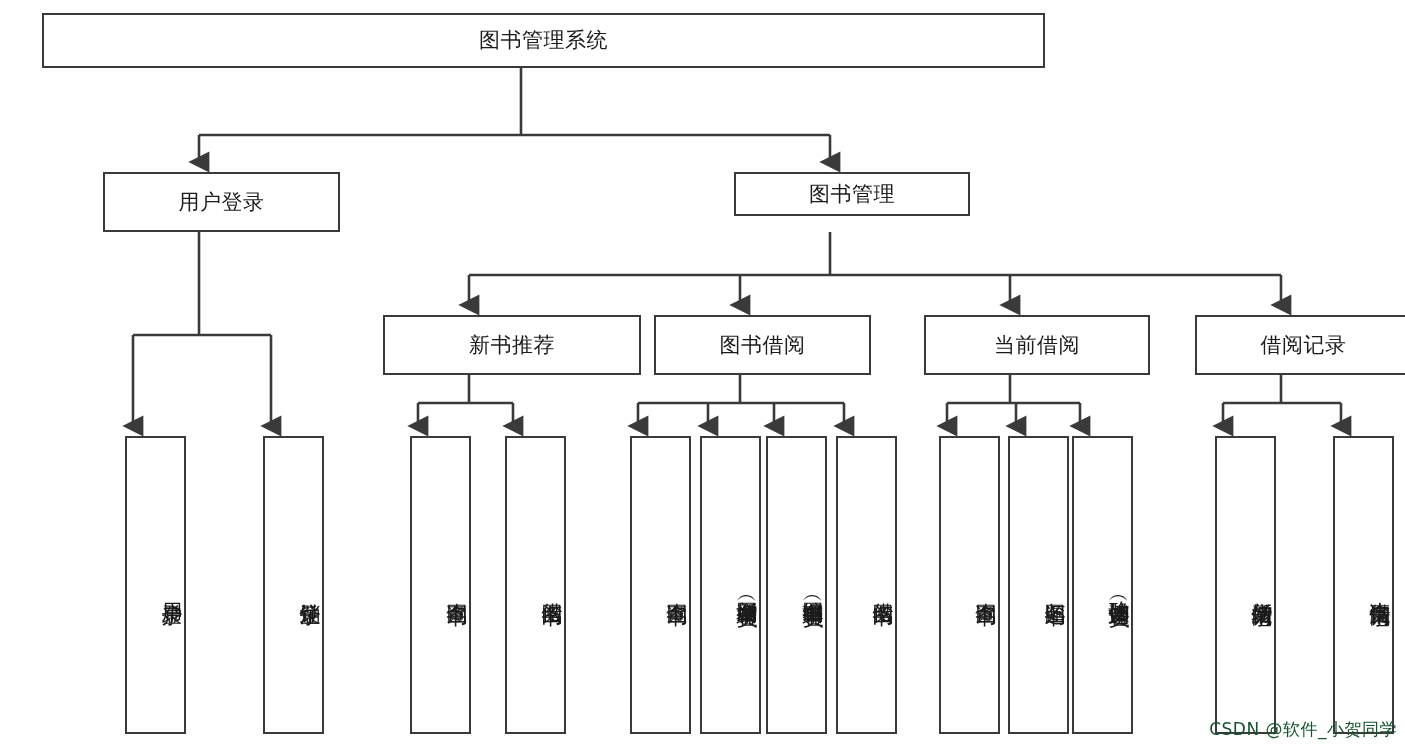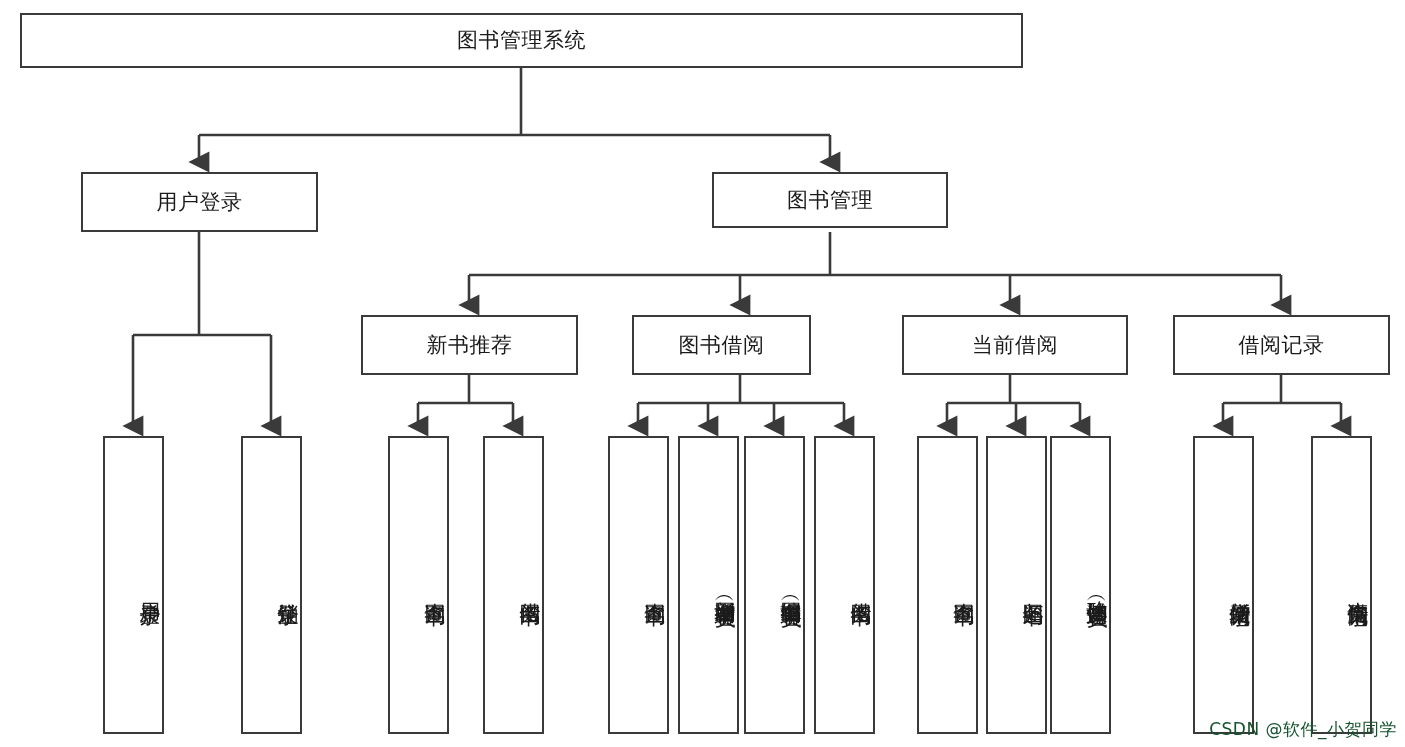--- a/index.html
+++ b/index.html
@@ -33,20 +33,21 @@
     position: absolute;
     box-sizing: border-box;
     border: 2px solid #3a3a3a;
     background: #ffffff;
     display: flex;
     align-items: center;
     justify-content: center;
     color: #1b1b1b;
     line-height: 1.18;
     text-align: center;
+    margin-left: 22px;
   }
   .node.horiz {
     font-size: 21px;
     letter-spacing: 0.5px;
   }
   .node.vert {
     font-size: 21px;
     letter-spacing: 1px;
     writing-mode: vertical-rl;
     text-orientation: upright;
@@ -129,28 +130,28 @@
     </g>
   </svg>
 
   <div class="node horiz" style="left:20px; top:13px; width:1003px; height:55px;">
     <span class="label">图书管理系统</span>
   </div>
 
   <div class="node horiz" style="left:81px; top:172px; width:237px; height:60px;">
     <span class="label">用户登录</span>
   </div>
-  <div class="node horiz" style="left:712px; top:172px; width:236px; height:56px;">
+  <div class="node horiz" style="left:712px; top:172px; width:236px; height:44px;">
     <span class="label">图书管理</span>
   </div>
 
-  <div class="node horiz" style="left:361px; top:315px; width:217px; height:60px;">
+  <div class="node horiz" style="left:361px; top:315px; width:258px; height:60px;">
     <span class="label">新书推荐</span>
   </div>
-  <div class="node horiz" style="left:632px; top:315px; width:179px; height:60px;">
+  <div class="node horiz" style="left:632px; top:315px; width:217px; height:60px;">
     <span class="label">图书借阅</span>
   </div>
   <div class="node horiz" style="left:902px; top:315px; width:226px; height:60px;">
     <span class="label">当前借阅</span>
   </div>
   <div class="node horiz" style="left:1173px; top:315px; width:217px; height:60px;">
     <span class="label">借阅记录</span>
   </div>
 
   <div class="node vert" style="left:103px; top:436px; width:61px; height:298px;">

